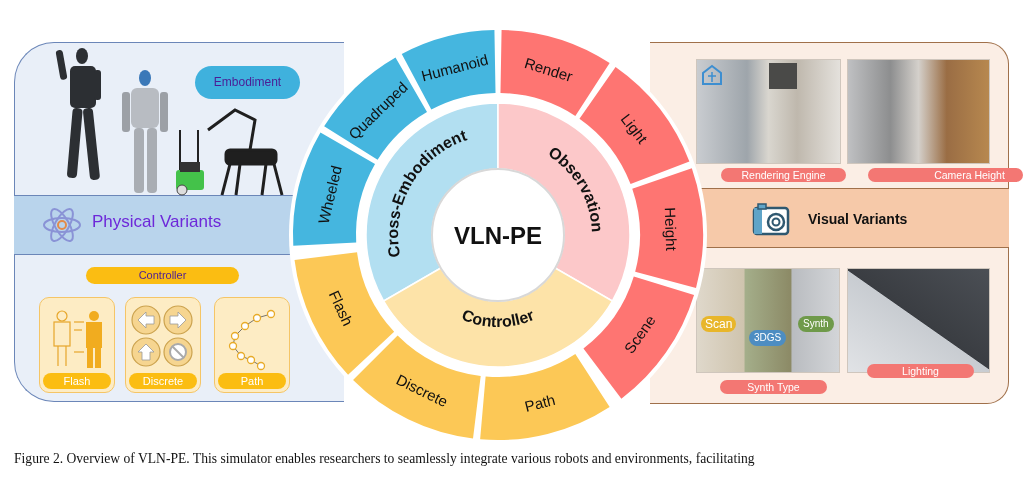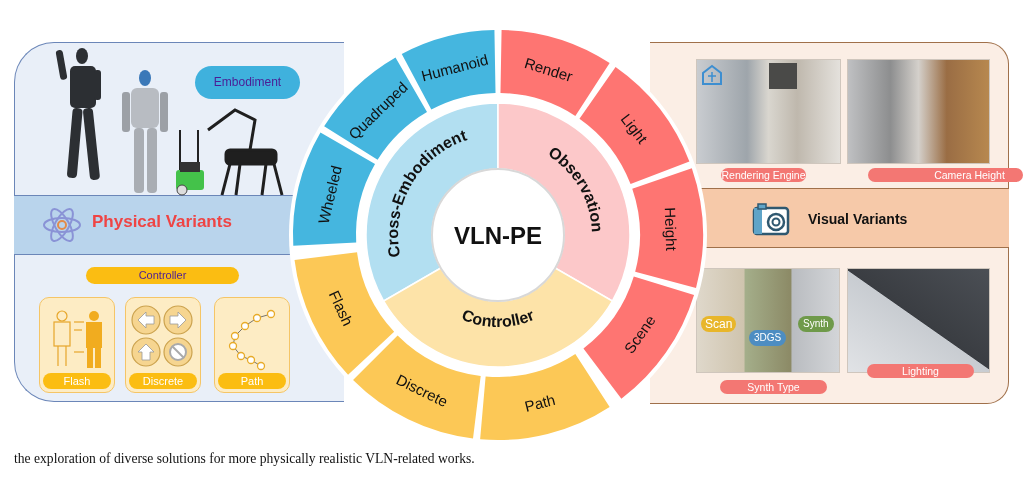--- a/index.html
+++ b/index.html
@@ -1,21 +1,21 @@
 <!DOCTYPE html>
 <html><head>
 <meta charset="utf-8">
 <style>
   html,body{margin:0;padding:0;background:#ffffff;}
   body{width:1024px;height:504px;position:relative;overflow:hidden;font-family:"Liberation Sans",sans-serif;}
   .panel-left{position:absolute;left:14px;top:42px;width:330px;height:360px;background:#e9eff8;border:1.5px solid #6b86b8;border-radius:40px 0 0 40px;border-right:none;box-sizing:border-box;}
   .panel-left-band{position:absolute;left:14px;top:195px;width:300px;height:60px;background:#b9d4ec;border-top:1.5px solid #6b86b8;border-bottom:1.5px solid #6b86b8;box-sizing:border-box;}
   .panel-right{position:absolute;left:650px;top:42px;width:359px;height:362px;background:#fbeee5;border:1.5px solid #a0704a;border-radius:0 22px 22px 0;border-left:none;box-sizing:border-box;}
   .panel-right-band{position:absolute;left:690px;top:188px;width:319px;height:60px;background:#f6c9a9;border-top:1.5px solid #a0704a;border-bottom:1.5px solid #a0704a;box-sizing:border-box;}
-  .title-left{position:absolute;left:92px;top:212px;font-size:17px;font-weight:bold;color:#ef4444;}
+  .title-left{position:absolute;left:92px;top:212px;font-size:17px;font-weight:normal;color:#6d28d9;}
   .title-right{position:absolute;left:808px;top:211px;font-size:14px;font-weight:bold;color:#111;}
   .pill{position:absolute;color:#4c1d95;font-size:11px;text-align:center;border-radius:12px;line-height:18px;}
   .pill-emb{left:195px;top:66px;width:105px;height:33px;line-height:33px;border-radius:17px;background:#3fb1dd;font-size:12px;}
   .pill-ctrl{left:86px;top:267px;width:153px;height:17px;line-height:17px;background:#fbbd12;}
   .card{position:absolute;top:297px;width:76px;height:96px;background:#fdecc4;border:1.5px solid #f5c566;border-radius:10px;box-sizing:border-box;}
   .card-label{position:absolute;left:3px;right:3px;bottom:3px;height:16px;line-height:16px;background:#fbbd12;color:#fff;font-size:11px;text-align:center;border-radius:8px;}
   .photo{position:absolute;border:1px solid #cfc6bd;overflow:hidden;}
   .pill-red{position:absolute;height:14px;line-height:14px;background:#f37773;color:#fff;font-size:10.5px;text-align:center;border-radius:8px;}
   .caption{position:absolute;left:14px;top:450px;width:1000px;font-family:"Liberation Serif",serif;font-size:13.6px;line-height:17px;color:#111;}
   svg text{font-family:"Liberation Sans",sans-serif;}
@@ -133,21 +133,21 @@
 <div class="panel-right"></div>
 <div class="panel-right-band"></div>
 
 <div class="photo" style="left:696px;top:59px;width:143px;height:103px;background:linear-gradient(90deg,#c9ccd0 0%,#9ea5ab 35%,#d9d6cf 50%,#bfb8ad 70%,#e4e1dc 100%);">
   <svg width="22" height="22" style="position:absolute;left:4px;top:4px;">
       <path d="M11 2 L20 9 L20 20 L2 20 L2 9 Z" fill="none" stroke="#3d8ed0" stroke-width="2"></path>
       <path d="M7 12 H15 M11 8 V18" stroke="#3d8ed0" stroke-width="1.5"></path>
     </svg>
   <div style="position:absolute;left:72px;top:3px;width:28px;height:26px;background:#4a4a48;"></div>
 </div>
-<div class="pill-red" style="left:721px;top:168px;width:85px;">Rendering Engine</div>
+<div class="pill-red" style="left:721px;top:168px;width:125px;">Rendering Engine</div>
 
 <div class="photo" style="left:847px;top:59px;width:141px;height:103px;background:linear-gradient(90deg,#bfc0c2 0%,#8d8e8f 30%,#d4d0cb 50%,#9a6d44 70%,#b7884f 100%);"></div>
 <div class="pill-red" style="left:868px;top:168px;width:107px;padding-left:48px;">Camera Height</div>
 
 <svg style="position:absolute;left:750px;top:202px;" width="42" height="36">
   <rect x="4" y="6" width="34" height="26" rx="3" fill="#fff" stroke="#2f5870" stroke-width="2.5"></rect>
   <rect x="4" y="6" width="8" height="26" fill="#5fa4c8"></rect>
   <rect x="8" y="2" width="8" height="5" fill="#5fa4c8" stroke="#2f5870" stroke-width="1.5"></rect>
   <circle cx="26" cy="20" r="8" fill="none" stroke="#2f5870" stroke-width="2.5"></circle>
     <circle cx="26" cy="20" r="3.5" fill="none" stroke="#2f5870" stroke-width="2"></circle>
@@ -195,14 +195,14 @@
       <path id="ip2" d="M139.52391123305404,269.1364600911616 A92,92 0 0 0 280.47608876694596,269.1364600911616"></path>
     </defs>
     <text font-size="16" font-weight="bold" fill="#111"><textPath href="#ip0" startOffset="50%" text-anchor="middle">Cross-Embodiment</textPath></text>
     <text font-size="16" font-weight="bold" fill="#111"><textPath href="#ip1" startOffset="50%" text-anchor="middle">Observation</textPath></text>
     <text font-size="16" font-weight="bold" fill="#111"><textPath href="#ip2" startOffset="50%" text-anchor="middle">Controller</textPath></text>
     <circle cx="210" cy="210" r="66" fill="#ffffff" stroke="#d8d8d8" stroke-width="2"></circle>
     <text x="210" y="210" text-anchor="middle" dominant-baseline="central" font-size="24" font-weight="bold" fill="#111">VLN-PE</text>
   </svg>
 
 <div class="caption">
-  <div>the exploration of diverse solutions for more physically realistic VLN-related works.</div>
+  <div>Figure 2.  Overview of VLN-PE. This simulator enables researchers to seamlessly integrate various robots and environments, facilitating</div>
 </div>
 
 </body></html>

